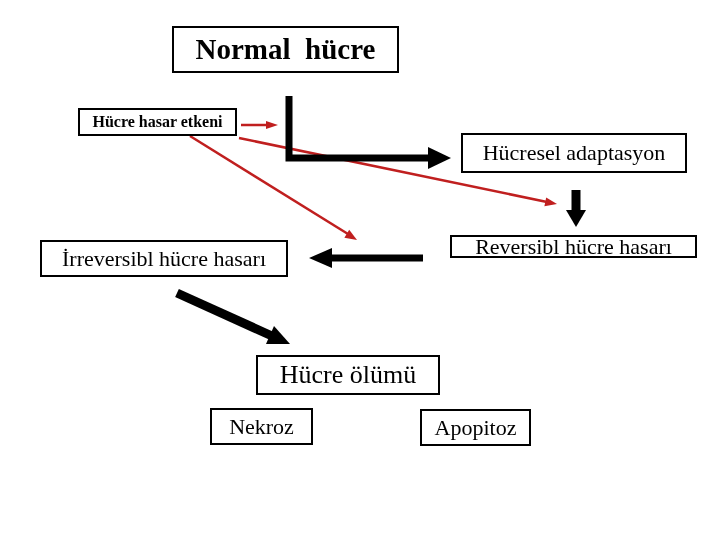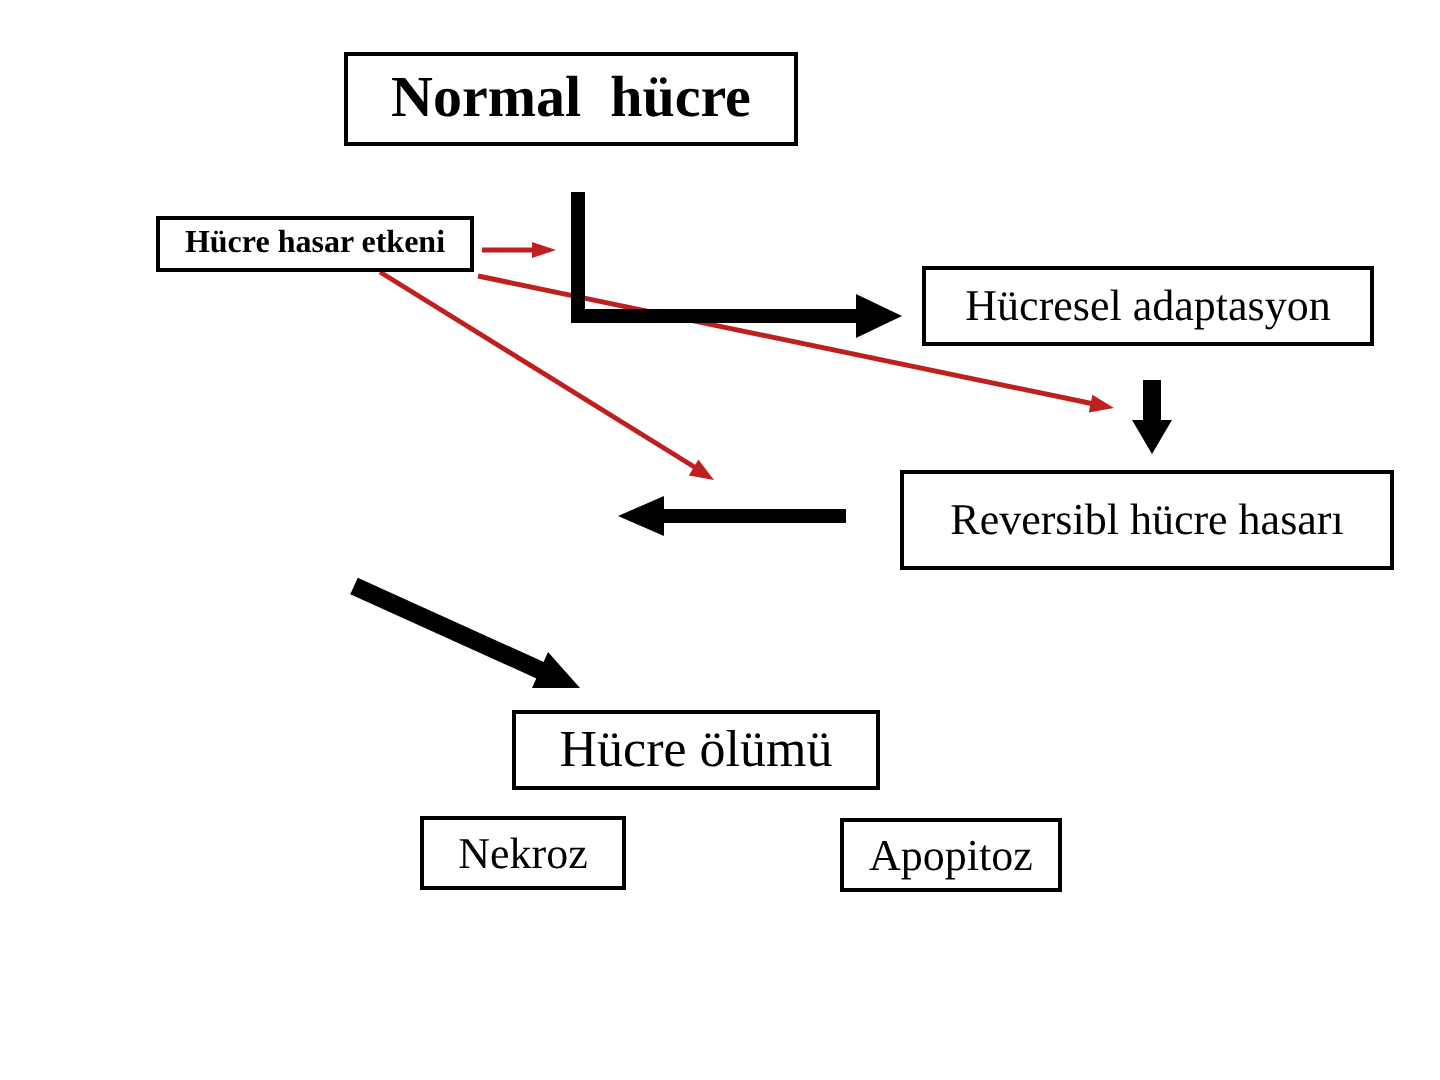--- a/index.html
+++ b/index.html
@@ -26,21 +26,21 @@
     display: flex;
     align-items: center;
     justify-content: center;
     text-align: center;
     z-index: 2;
     line-height: 1;
   }
   .node-title    { left:172px; top:26px;  width:227px; height:47px; font-size:29px; font-weight:bold; white-space:pre; }
   .node-agent    { left:78px;  top:108px; width:159px; height:28px; font-size:16px; font-weight:bold; }
   .node-adapt    { left:461px; top:133px; width:226px; height:40px; font-size:22px; }
-  .node-rev      { left:450px; top:235px; width:247px; height:50px; font-size:22px; }
+  .node-rev      { left:450px; top:235px; width:247px; height:23px; font-size:22px; }
   .node-irrev    { left:40px;  top:240px; width:248px; height:37px; font-size:22px; }
   .node-death    { left:256px; top:355px; width:184px; height:40px; font-size:26px; font-weight:normal; }
   .node-nekroz   { left:175px; top:408px; width:103px; height:37px; font-size:22px;margin-left:35px; }
   .node-apopitoz { left:420px; top:409px; width:111px; height:37px; font-size:22px;text-align:center; }
 </style>
 </head>
 <body>
 
 <div class="stage">
 
@@ -74,17 +74,18 @@
     <g>
       <line x1="177" y1="293" x2="272" y2="336" stroke-width="9" stroke="#000000"></line>
       <polygon points="290,344 266,344 274,326" fill="#000000"></polygon>
     </g>
   </svg>
 
   <div class="node node-agent">Hücre hasar etkeni</div>
   <div class="node node-title">Normal  hücre</div>
   <div class="node node-adapt">Hücresel adaptasyon</div>
   <div class="node node-rev">Reversibl hücre hasarı</div>
+  <div class="node node-irrev">İrreversibl hücre hasarı</div>
   <div class="node node-death">Hücre ölümü</div>
   <div class="node node-nekroz">Nekroz</div>
   <div class="node node-apopitoz">Apopitoz</div>
 
 </div>
 
 </body></html>

